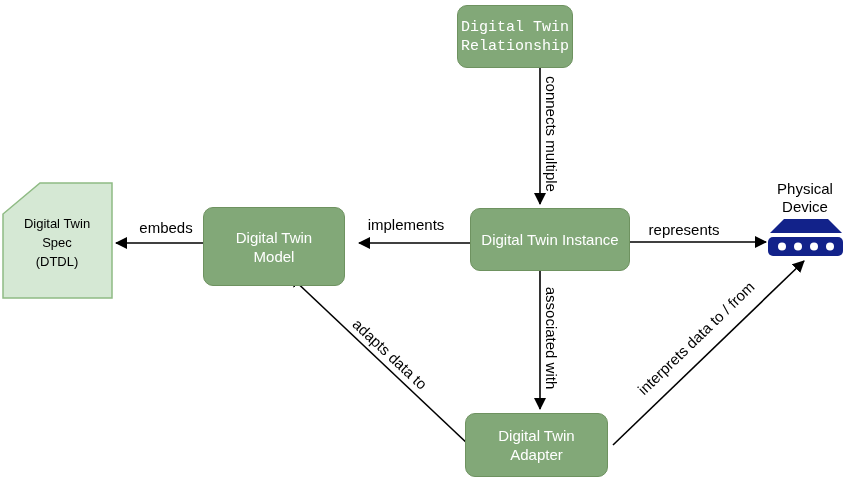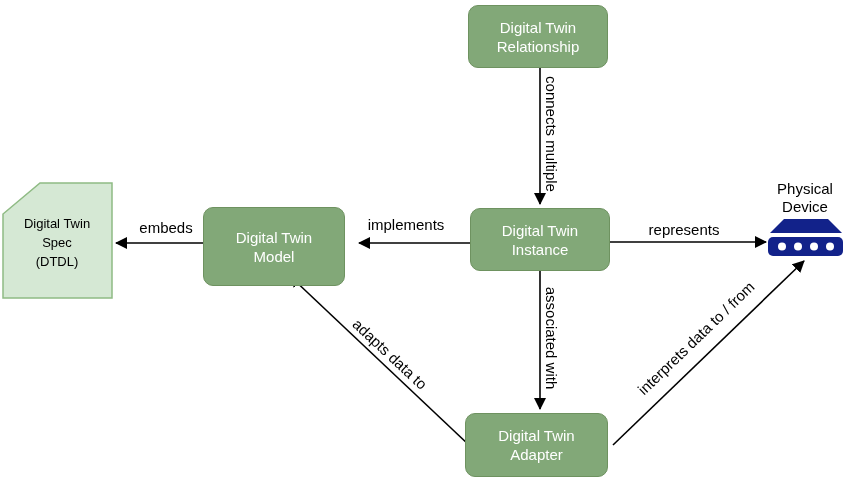--- a/index.html
+++ b/index.html
@@ -30,22 +30,22 @@
     color: #ffffff;
     font-size: 15px;
     line-height: 19px;
     display: flex;
     align-items: center;
     justify-content: center;
     text-align: center;
     box-sizing: border-box;
     padding: 4px 10px;
   }
-  .node-relationship { left: 468px; top: 5px;   width: 140px; height: 63px; }
-  .node-instance     { left: 470px; top: 208px; width: 140px; height: 63px; }
+  .node-relationship { left: 457px; top: 5px;   width: 116px; height: 63px; font-family: Liberation Mono, monospace; }
+  .node-instance     { left: 470px; top: 208px; width: 160px; height: 63px; }
   .node-model        { left: 203px; top: 207px; width: 142px; height: 79px; }
   .node-adapter      { left: 465px; top: 413px; width: 143px; height: 64px; }
 
   .spec-text {
     position: absolute;
     left: 6px;
     top: 214px;
     width: 102px;
     text-align: center;
     color: #000000;

